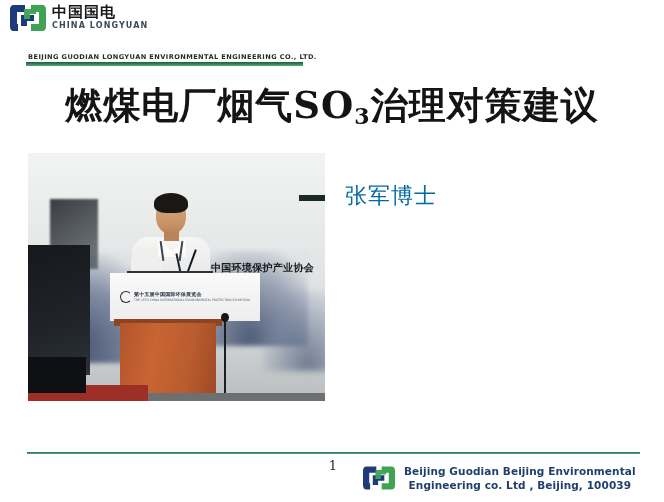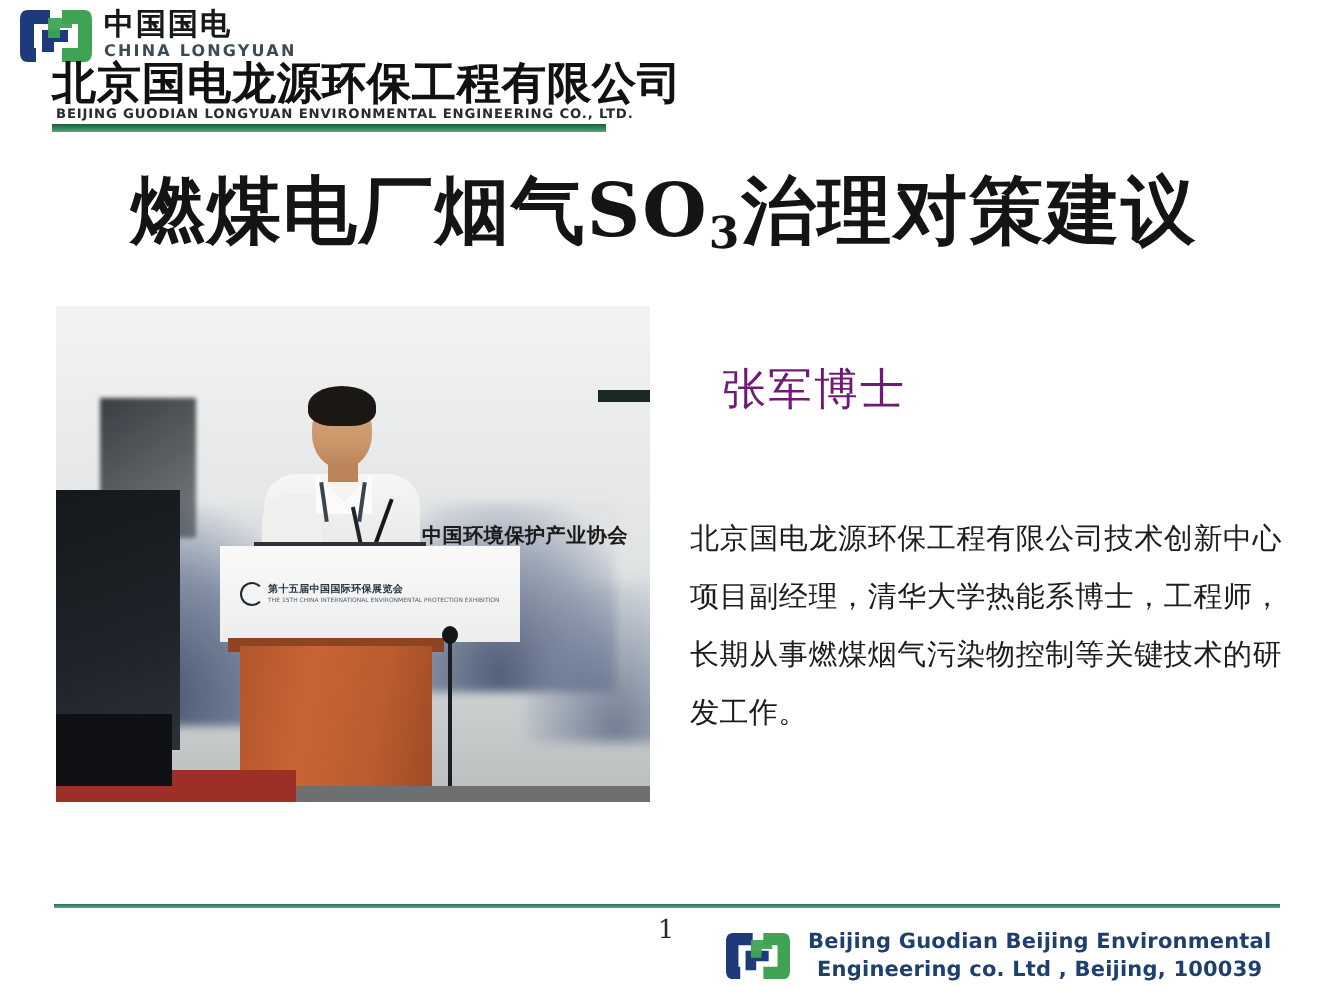--- a/index.html
+++ b/index.html
@@ -393,24 +393,24 @@
     left: 0;
     bottom: 8px;
     width: 58px;
     height: 36px;
     background: #0e1013;
   }
 
   
   .speaker-name {
     position: absolute;
-    left: 361px;
+    left: 345px;
     top: 182px;
     font-size: 22px;
-    color: #701a75;
+    color: #0369a1;
     letter-spacing: 1px;
     line-height: 28px;
     white-space: nowrap;
   }
   .speaker-bio {
     position: absolute;
     left: 345px;
     top: 256px;
     width: 296px;
     font-size: 14.5px;
@@ -470,21 +470,20 @@
       <svg width="36" height="30" viewBox="0 0 36 30">
         <path d="M15 2 L4 2 C1 2 0 4 0 7 L0 23 C0 26 1 28 4 28 L8 28 L8 21 L7 21 L7 9 L15 9 Z" fill="#1e3a7b"></path>
         <path d="M21 2 L32 2 C35 2 36 4 36 7 L36 23 C36 26 35 28 32 28 L21 28 L21 21 L29 21 L29 9 L21 9 Z" fill="#3fa353"></path>
         <path d="M11 12 L24 12 L24 18 L17 18 L17 23 L11 23 Z" fill="#1e3a7b"></path>
         <path d="M14 6 L26 6 L26 11 L20 11 L20 16 L14 16 Z" fill="#3fa353" opacity="0.95"></path>
       </svg>
     </span>
 
     <div class="brand-cn">中国国电</div>
     <div class="brand-en">CHINA LONGYUAN</div>
-    <div class="company-cn">北京国电龙源环保工程有限公司</div>
     <div class="company-en">BEIJING GUODIAN LONGYUAN ENVIRONMENTAL ENGINEERING CO., LTD.</div>
     <div class="header-rule"></div>
   </div>
 
   <div class="slide-title">
     <span>燃煤电厂烟气</span><span class="so3"><span>SO</span><sub>3</sub></span><span>治理对策建议</span>
   </div>
 
   <div class="photo">
     <div class="photo-inner"></div>
@@ -521,21 +520,20 @@
     <div class="mic-head"></div>
 
     <div class="dark-panel2"></div>
     <div class="dark-panel"></div>
     <div class="floor-gray"></div>
     <div class="floor-red"></div>
     <div class="dark-fg"></div>
   </div>
 
   <div class="speaker-name">张军博士</div>
-  <div class="speaker-bio">北京国电龙源环保工程有限公司技术创新中心项目副经理，清华大学热能系博士，工程师，长期从事燃煤烟气污染物控制等关键技术的研发工作。</div>
 
   <div class="footer-rule"></div>
   <div class="page-number">1</div>
 
   <span class="footer-logo">
     <svg width="32" height="28" viewBox="0 0 36 30">
       <path d="M15 2 L4 2 C1 2 0 4 0 7 L0 23 C0 26 1 28 4 28 L8 28 L8 21 L7 21 L7 9 L15 9 Z" fill="#1e3a7b"></path>
       <path d="M21 2 L32 2 C35 2 36 4 36 7 L36 23 C36 26 35 28 32 28 L21 28 L21 21 L29 21 L29 9 L21 9 Z" fill="#3fa353"></path>
       <path d="M11 12 L24 12 L24 18 L17 18 L17 23 L11 23 Z" fill="#1e3a7b"></path>
       <path d="M14 6 L26 6 L26 11 L20 11 L20 16 L14 16 Z" fill="#3fa353" opacity="0.95"></path>

